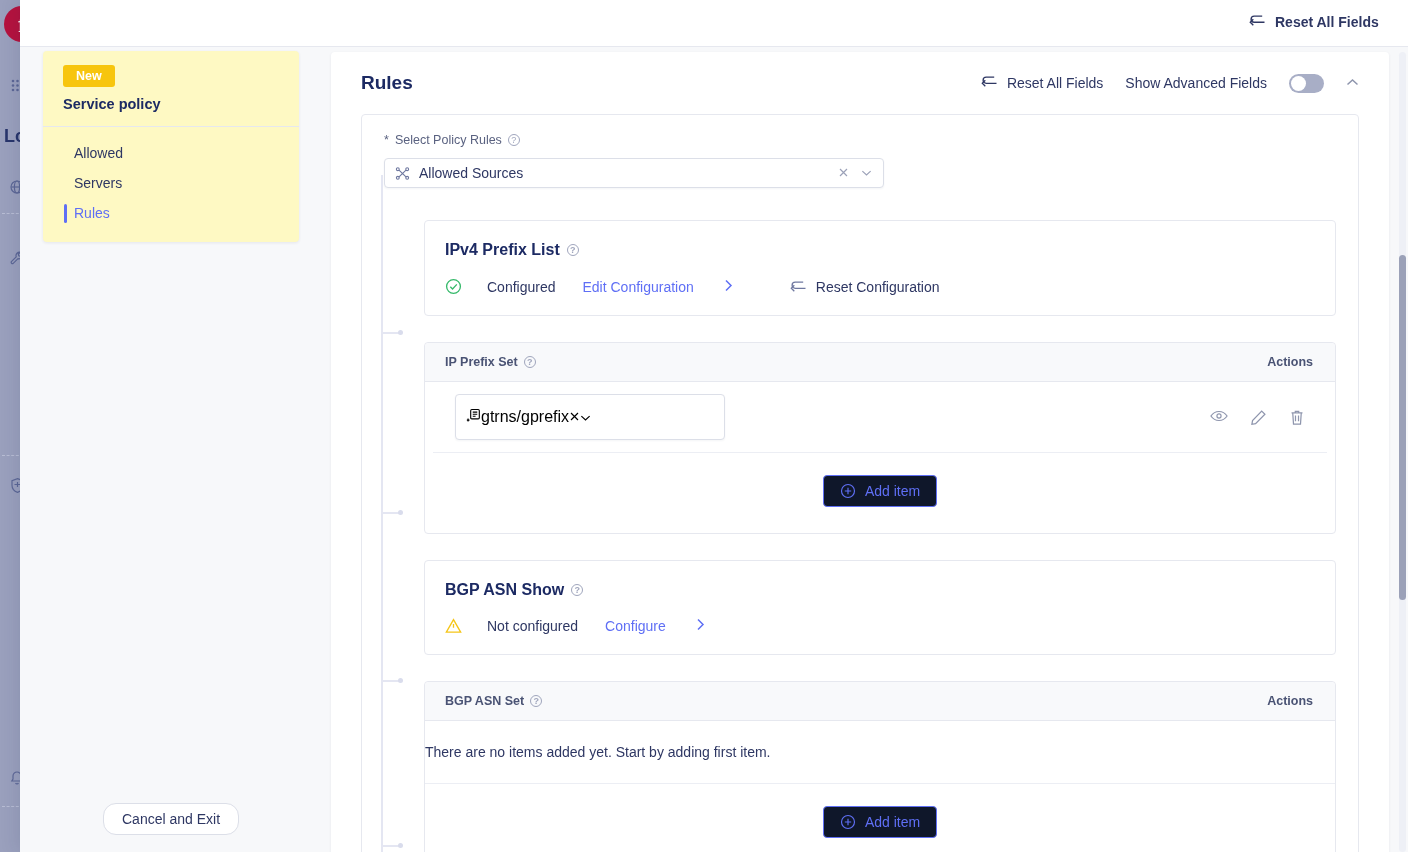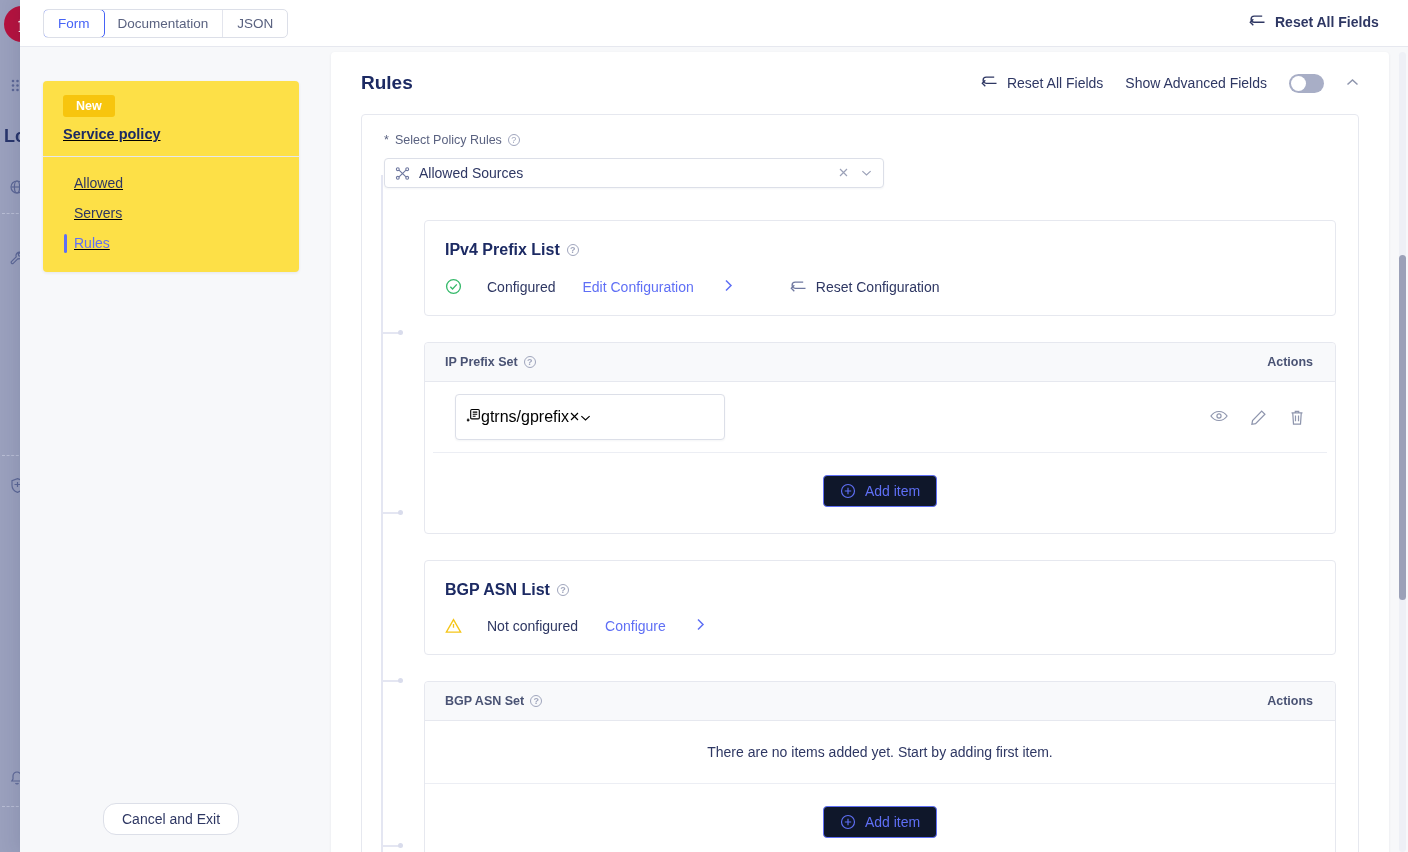--- a/index.html
+++ b/index.html
@@ -96,24 +96,23 @@
     justify-content: center; color: #9ba1b8; cursor: pointer; font-size: 13px;
   }
   .reset-top {
     position: absolute; left: 1229px; top: 13px;
     display: flex; align-items: center; gap: 9px;
     color: #2e3763; font-size: 14px; font-weight: bold; cursor: pointer;
   }
 
   
   #leftpanel {
-    position: absolute; left: 23px; top: 81px; width: 256px;
-    background: #fde047; border-radius: 4px;
+    position: absolute; left: 23px; top: 51px; width: 256px;
+    background: #fef9c3; border-radius: 4px;
     box-shadow: 0 1px 3px rgba(40,50,90,.09);
-    text-decoration: underline;
   }
   .new-badge {
     display: inline-block; margin: 14px 0 0 20px;
     background: #f7c50e; color: #ffffff; font-weight: bold;
     font-size: 12.5px; padding: 4px 13px; border-radius: 3px;
   }
   .panel-title {
     margin: 9px 0 0 20px; font-size: 14.5px; font-weight: bold;
     color: #1c2a63; padding-bottom: 14px;
   }
@@ -242,21 +241,21 @@
   }
   .row-select {
     width: 270px; height: 46px; background: #fff;
     border: 1px solid #dcdfe8; border-radius: 4px;
     display: flex; align-items: center; padding: 0 6px 0 10px;
     box-shadow: 0 1px 2px rgba(40,50,90,.05);
   }
   .act-icons { margin-left: auto; display: flex; gap: 22px; color: #8e95ad; }
   .act-icons span { cursor: pointer; display: flex; }
   .empty-row {
-    text-align: center; font-size: 14px; color: #2e3763;
+    text-align: left; font-size: 14px; color: #2e3763;
     padding: 23px 0; border-bottom: 1px solid #eceef4;
   }
   .add-wrap { display: flex; justify-content: center; padding: 22px 0 26px 0; }
   .add-btn {
     display: flex; align-items: center; gap: 9px;
     border: 1px solid #5f6ff5; border-radius: 4px; background: #0f172a;
     color: #5f6ff5; font-size: 14px; padding: 7px 16px; cursor: pointer;
     font-family: "Liberation Sans", sans-serif;
   }
 
@@ -327,25 +326,20 @@
     <div class="bg-divider" style="top:806px;"></div>
     <div class="bg-label small" style="top:864px;">Ad</div>
   </div>
 </div>
 
 <div id="modal">
 
   <div id="topbar"></div>
   <div id="topbar-border"></div>
 
-  <div class="tabgroup">
-    <div class="tab active">Form</div>
-    <div class="tab">Documentation</div>
-    <div class="tab">JSON</div>
-  </div>
 
 
   <div class="reset-top">
     <span>
       <svg width="17" height="15" viewBox="0 0 17 15" fill="none" stroke="currentColor" stroke-width="1.4">
           <path d="M15.5 9.3H5.2a3.1 3.1 0 0 1 0-6.2h8"></path>
           <path d="M4.3 6.3 1.3 9.3l3 3"></path>
         </svg>
     </span>
     <span>Reset All Fields</span>
@@ -527,21 +521,21 @@
                   </svg>
               </span>
               <span>Add item</span>
             </button>
           </div>
         </div>
 
         <div class="card">
           <div class="card-pad">
             <div class="card-title">
-              <span>BGP ASN List</span>
+              <span>BGP ASN Show</span>
               <span class="qmark">?</span>
             </div>
             <div class="status-row">
               <span style="display:flex;color:#f5c518;">
                 <svg width="17" height="16" viewBox="0 0 18 17" fill="none" stroke="currentColor" stroke-width="1.4">
                     <path d="M9 1.8 16.6 15H1.4z"></path>
                     <path d="M9 6.4v4M9 12.2v.1"></path>
                   </svg>
               </span>
               <span class="status-txt">Not configured</span>

